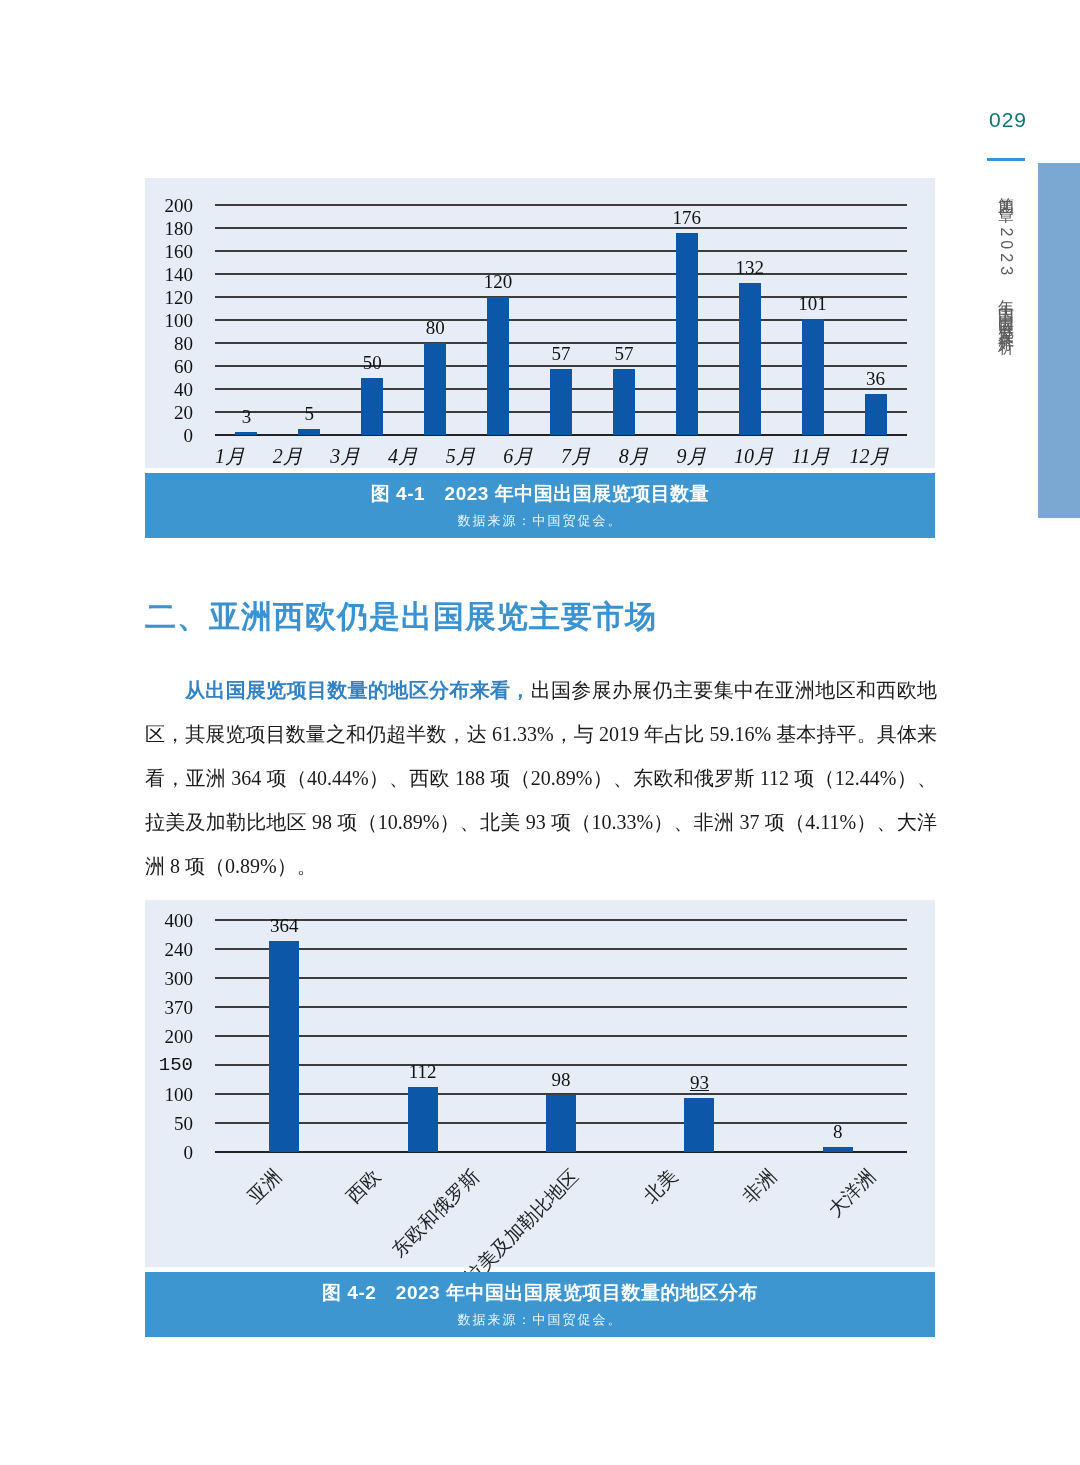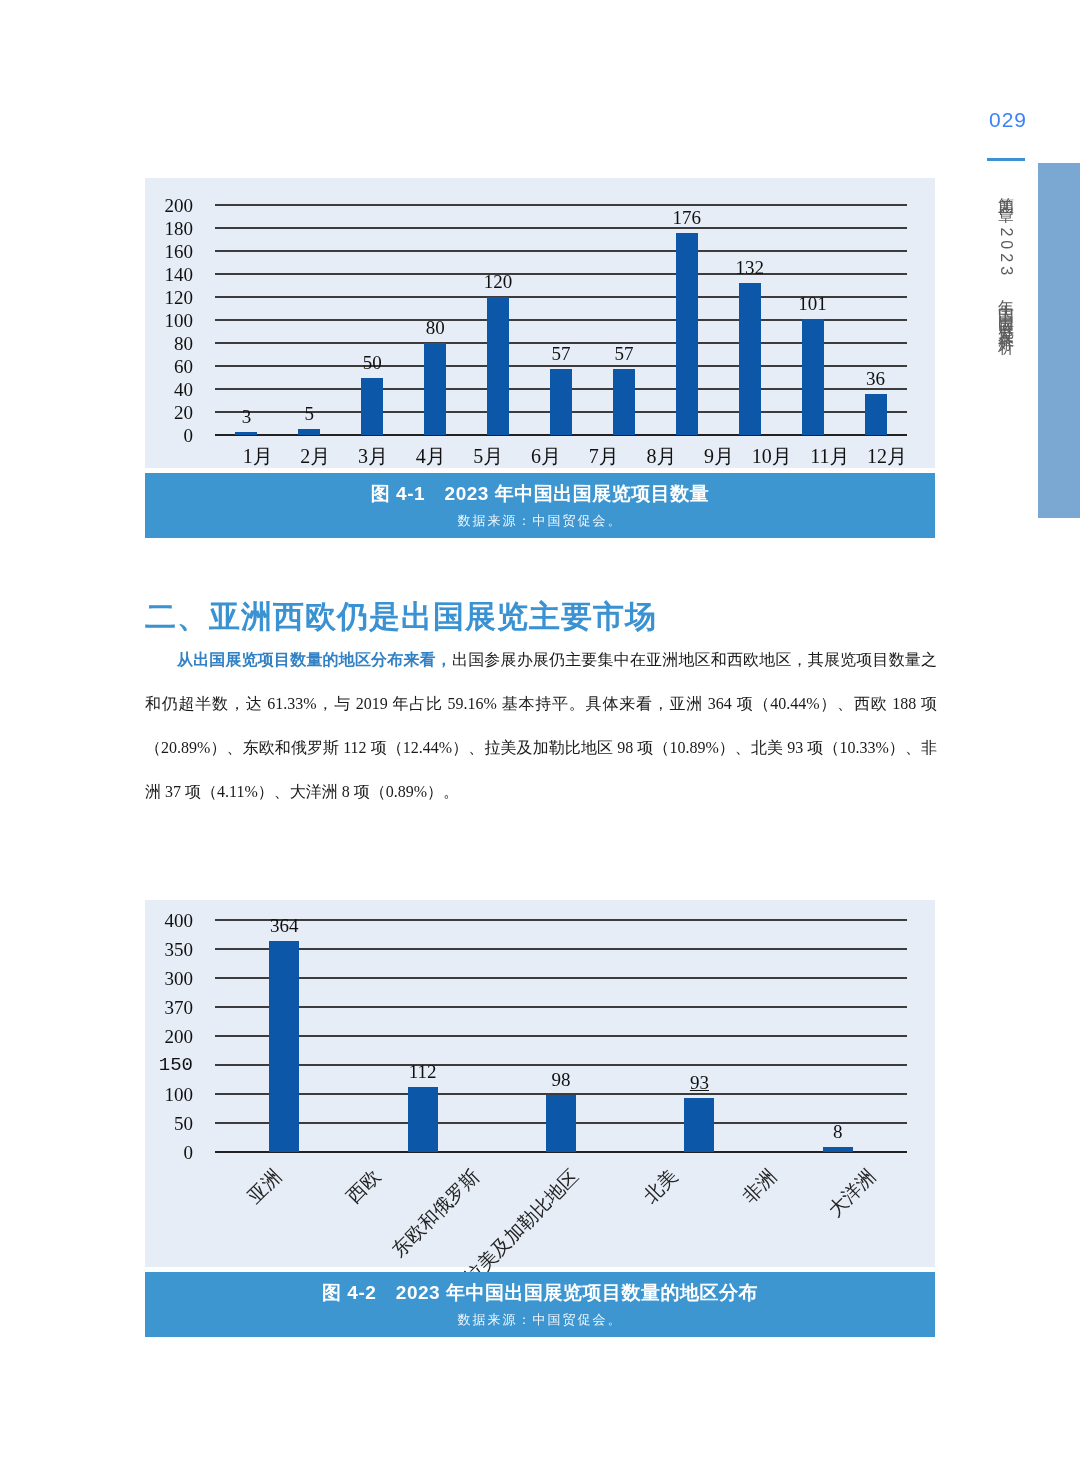--- a/index.html
+++ b/index.html
@@ -7,21 +7,21 @@
     position:relative;
     width:1080px;height:1465px;
     background:#ffffff;
     font-family:"Liberation Serif","DejaVu Serif",serif;
     overflow:hidden;
   }
   
   .page-number{
     position:absolute;top:108px;left:985px;width:46px;
     font-family:"Liberation Sans","DejaVu Sans",sans-serif;
-    font-size:21px;color:#3b82f6;letter-spacing:1px;text-align:center;
+    font-size:21px;color:#0f766e;letter-spacing:1px;text-align:center;
   }
   .blue-rule{
     position:absolute;top:158px;left:987px;width:38px;height:3px;
     background:var(--accent,#3f8fcb);
   }
   .sidebar-bar{
     position:absolute;top:163px;left:1038px;width:42px;height:355px;
     background:var(--sidebar,#7ba8d3);
   }
   .sidebar-text{
@@ -54,21 +54,21 @@
   .bars{position:absolute;inset:0;display:flex;}
   .slot{flex:1;position:relative;display:flex;align-items:flex-end;justify-content:center;}
   .bar{width:22px;background:var(--bar,#0d57a8);}
   #panel2 .bar{width:30px;}
   .val{
     position:absolute;left:-20px;right:-20px;text-align:center;
     font-size:19px;color:#111;line-height:1;
   }
   .xlabels{display:flex;margin:0 28px 0 70px;}
   .xslot{flex:1;position:relative;}
-  .xlabels-flat .xslot{text-align:right;padding-top:8px;font-size:20px;color:#111;}
+  .xlabels-flat .xslot{text-align:left;padding-top:8px;font-size:20px;color:#111;font-style:italic;}
   .xlabels-rotated{height:108px;}
   .xlabels-rotated .xlabel{
     position:absolute;top:12px;right:45%;
     transform:rotate(-45deg);transform-origin:100% 0;
     white-space:nowrap;font-size:19px;color:#222;
   }
   
   .caption-band{
     position:absolute;left:145px;width:790px;height:65px;
     background:var(--band,#3e96d1);
@@ -81,22 +81,22 @@
   .band-title{font-size:19px;font-weight:bold;letter-spacing:0.5px;}
   .band-source{font-size:13px;color:#eef6fc;letter-spacing:2px;}
   
   .section-heading{
     position:absolute;top:596px;left:145px;width:800px;
     font-family:"Liberation Sans","DejaVu Sans",sans-serif;
     font-size:31px;font-weight:bold;color:var(--accent,#3a92d2);
     letter-spacing:1px;
   }
   .body-paragraph{
-    position:absolute;top:638px;left:145px;width:792px;
-    font-size:16px;line-height:44px;color:#1a1a1a;
+    position:absolute;top:668px;left:145px;width:792px;
+    font-size:20px;line-height:44px;color:#1a1a1a;
     text-align:justify;text-indent:2em;margin:0;
   }
   .body-paragraph .lead{
     color:var(--lead,#3181c4);font-weight:bold;
     font-family:"Liberation Sans","DejaVu Sans",sans-serif;
   }
 </style>
 </head>
 <body>
 
@@ -223,21 +223,21 @@
           <div class="gridline" style="bottom: 100%;"></div>
         </div>
       <div class="ylabels">
           <div class="ytick" style="bottom: 0%;">0</div>
           <div class="ytick" style="bottom: 12.5%;">50</div>
           <div class="ytick" style="bottom: 25%;">100</div>
           <div class="ytick" style="bottom: 37.5%; font-family: Liberation Mono, monospace;">150</div>
           <div class="ytick" style="bottom: 50%;">200</div>
           <div class="ytick" style="bottom: 62.5%;">370</div>
           <div class="ytick" style="bottom: 75%;">300</div>
-          <div class="ytick" style="bottom: 87.5%;">350</div>
+          <div class="ytick" style="bottom: 87.5%;">240</div>
           <div class="ytick" style="bottom: 100%;">400</div>
         </div>
       <div class="bars">
           <div class="slot">
             <div class="bar" style="height: 91%; background: rgb(13, 87, 168);"></div>
             <div class="val" style="bottom: calc(91% + 6px);">364</div>
           </div>
           <div class="slot">
             <div class="bar" style="height: 28%; background: rgb(13, 87, 168);"></div>
             <div class="val" style="bottom: calc(28% + 6px);">112</div>

